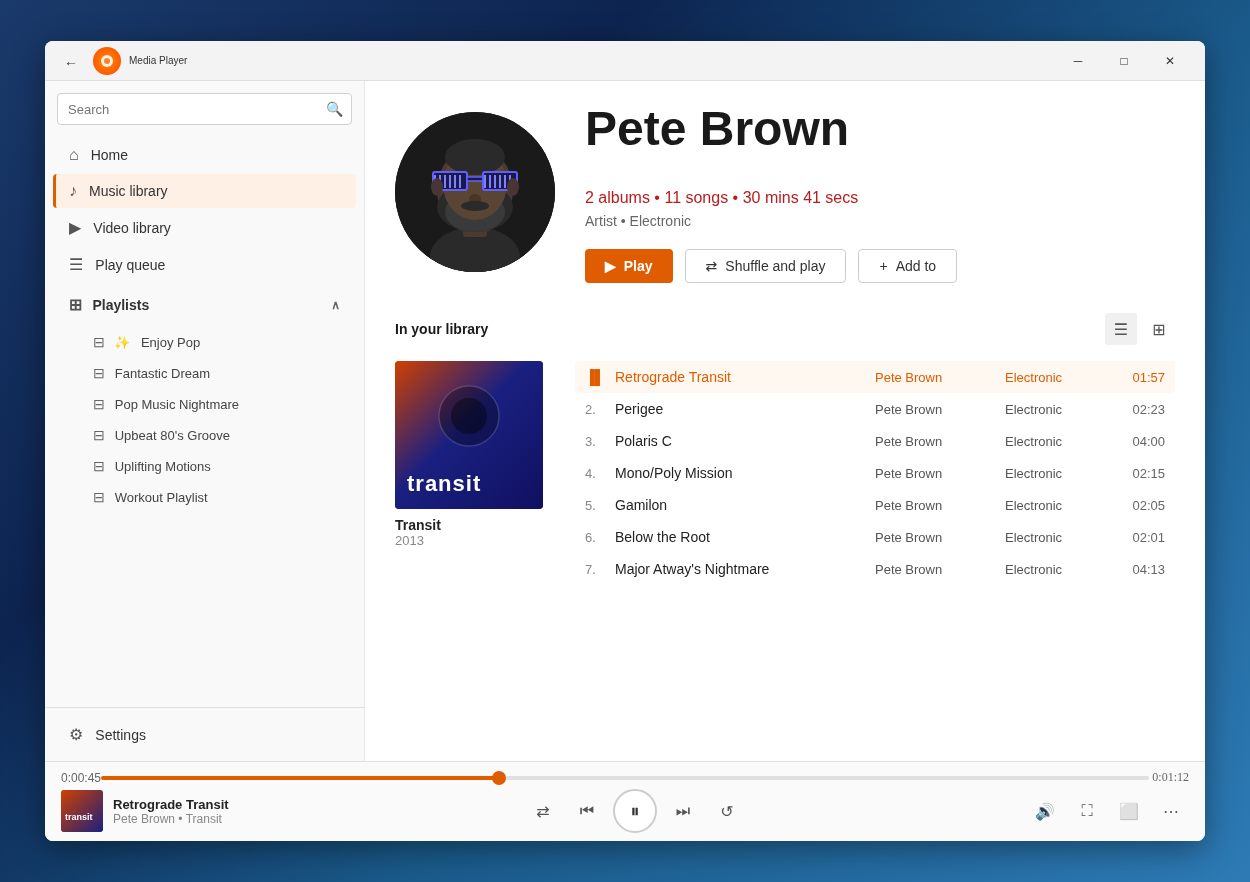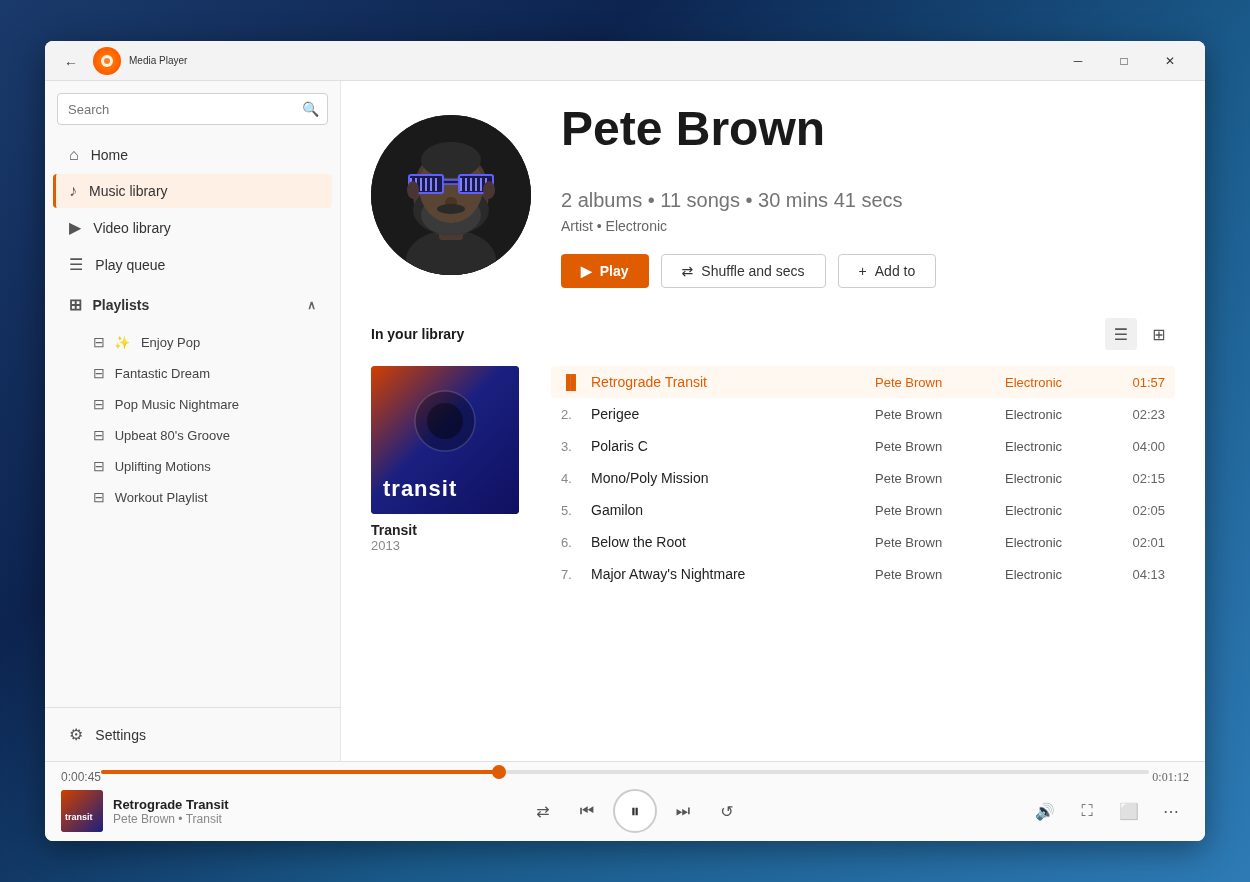--- a/index.html
+++ b/index.html
@@ -64,21 +64,21 @@
       cursor: pointer;
       font-size: 12px;
       color: #333;
     }
     .main-area {
       display: flex;
       flex: 1;
       overflow: hidden;
     }
     .sidebar {
-      width: 296px;
+      width: 320px;
       background: #f9f9f9;
       border-right: 1px solid #e8e8e8;
       display: flex;
       flex-direction: column;
       flex-shrink: 0;
       overflow-y: auto;
     }
     .search-box {
       margin: 12px;
       position: relative;
@@ -178,22 +178,22 @@
       overflow: hidden;
     }
     .artist-info { flex: 1; }
     .artist-name {
       font-size: 48px;
       font-weight: 700;
       color: #1a1a1a;
       margin-bottom: 10px;
     }
     .artist-meta {
-      font-size: 20px;
-      color: #737373;
+      font-size: 16px;
+      color: #b91c1c;
       margin-bottom: 6px;
       margin-top: 33px;
     }
     .artist-genre {
       font-size: 14px;
       color: #666;
       margin-bottom: 20px;
     }
     .artist-actions {
       display: flex;
@@ -295,20 +295,21 @@
       height: 80px;
       background: #fafafa;
       border-top: 1px solid #e0e0e0;
       display: flex;
       flex-direction: column;
       padding: 0 16px;
       flex-shrink: 0;
     }
     .progress-area {
       display: flex;
+      align-items: center;
       gap: 0;
       padding: 8px 0 4px;
     }
     .time-label { font-size: 12px; color: #666; min-width: 40px; }
     .time-label.right { text-align: right; font-family: Liberation Serif, serif; }
     .progress-track {
       flex: 1;
       height: 4px;
       background: #e0e0e0;
       border-radius: 2px;
@@ -530,21 +531,21 @@
           <div class="artist-name">Pete Brown</div>
           <div class="artist-meta">2 albums • 11 songs • 30 mins 41 secs</div>
           <div class="artist-genre">Artist • Electronic</div>
           <div class="artist-actions">
             <button class="btn-play">
               <span>▶</span>
               <span>Play</span>
             </button>
             <button class="btn-shuffle">
               <span>⇄</span>
-              <span>Shuffle and secs</span>
+              <span>Shuffle and play</span>
             </button>
             <button class="btn-addto">
               <span>+</span>
               <span>Add to</span>
             </button>
           </div>
         </div>
       </div>
 
       <div class="library-section">

